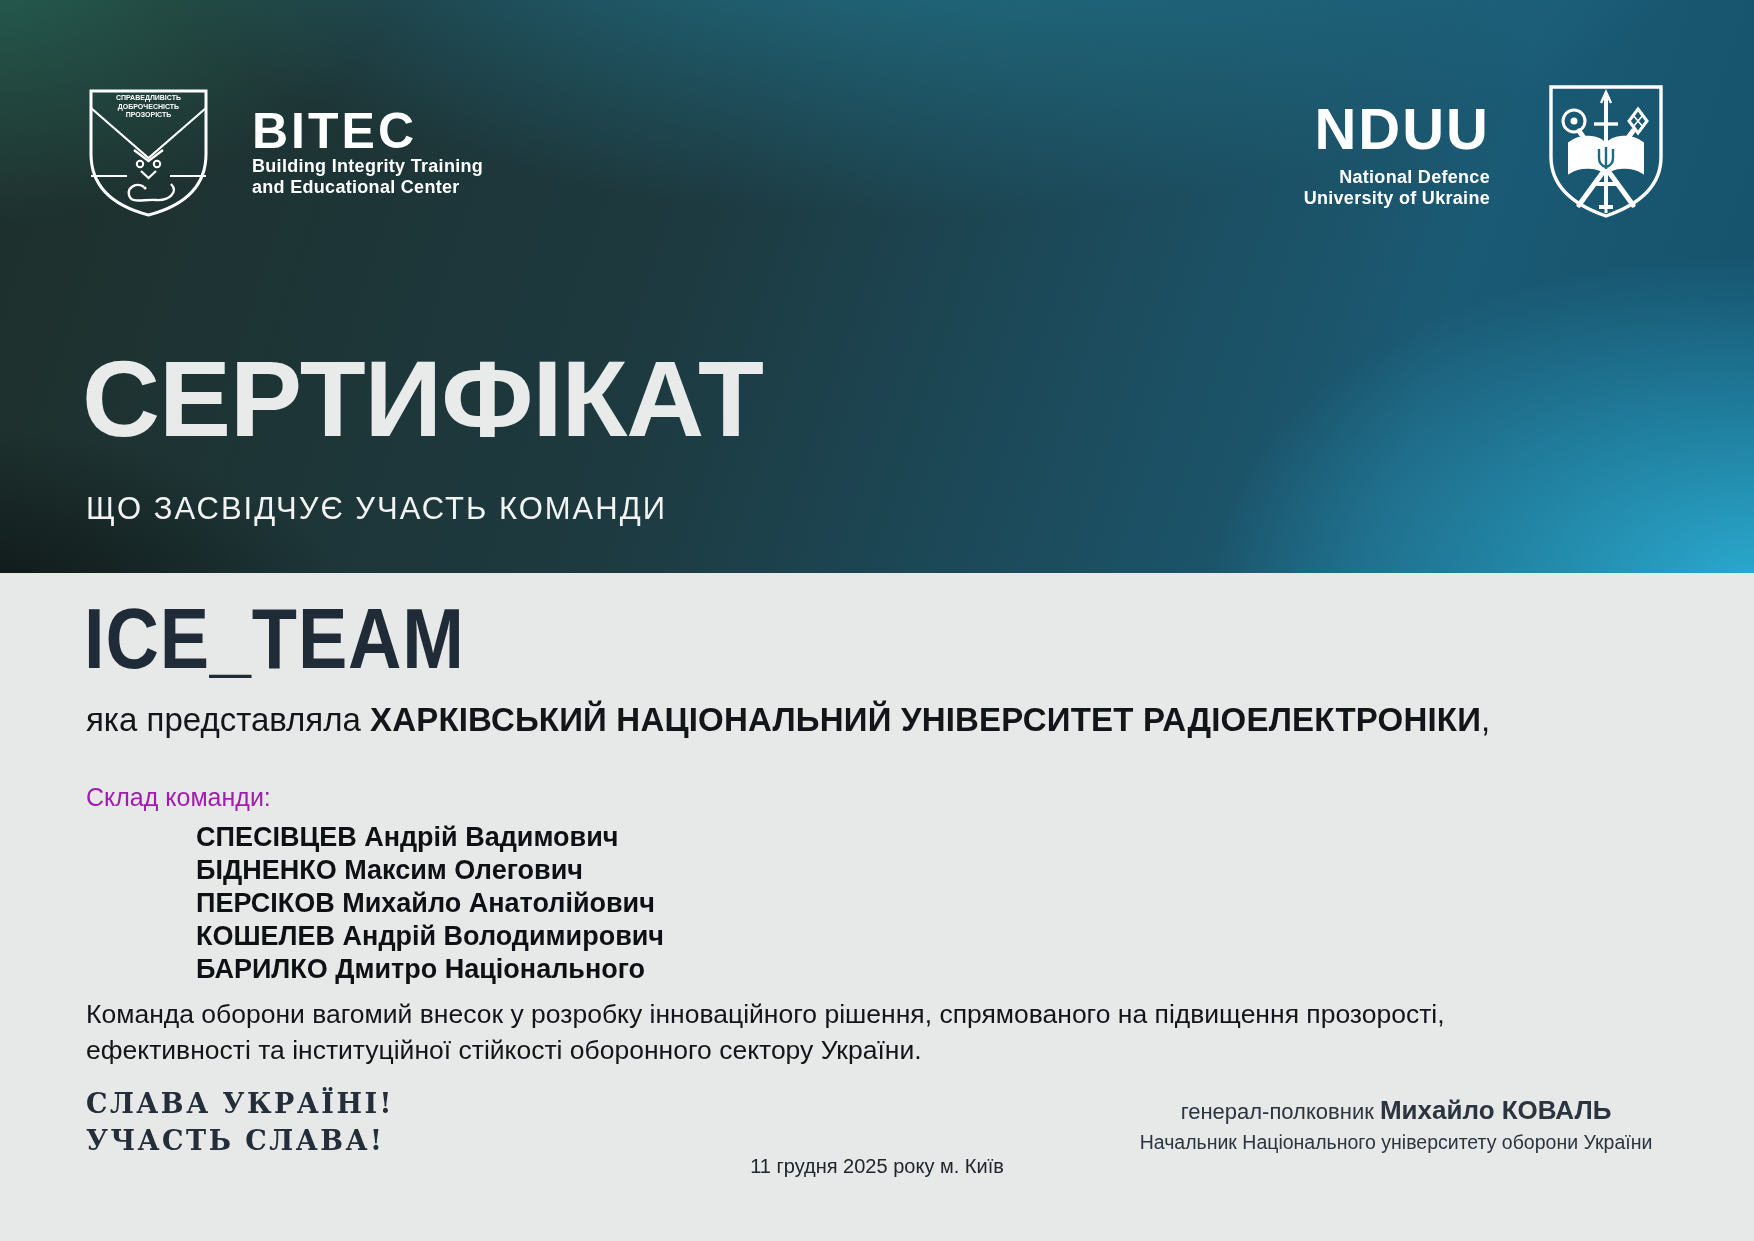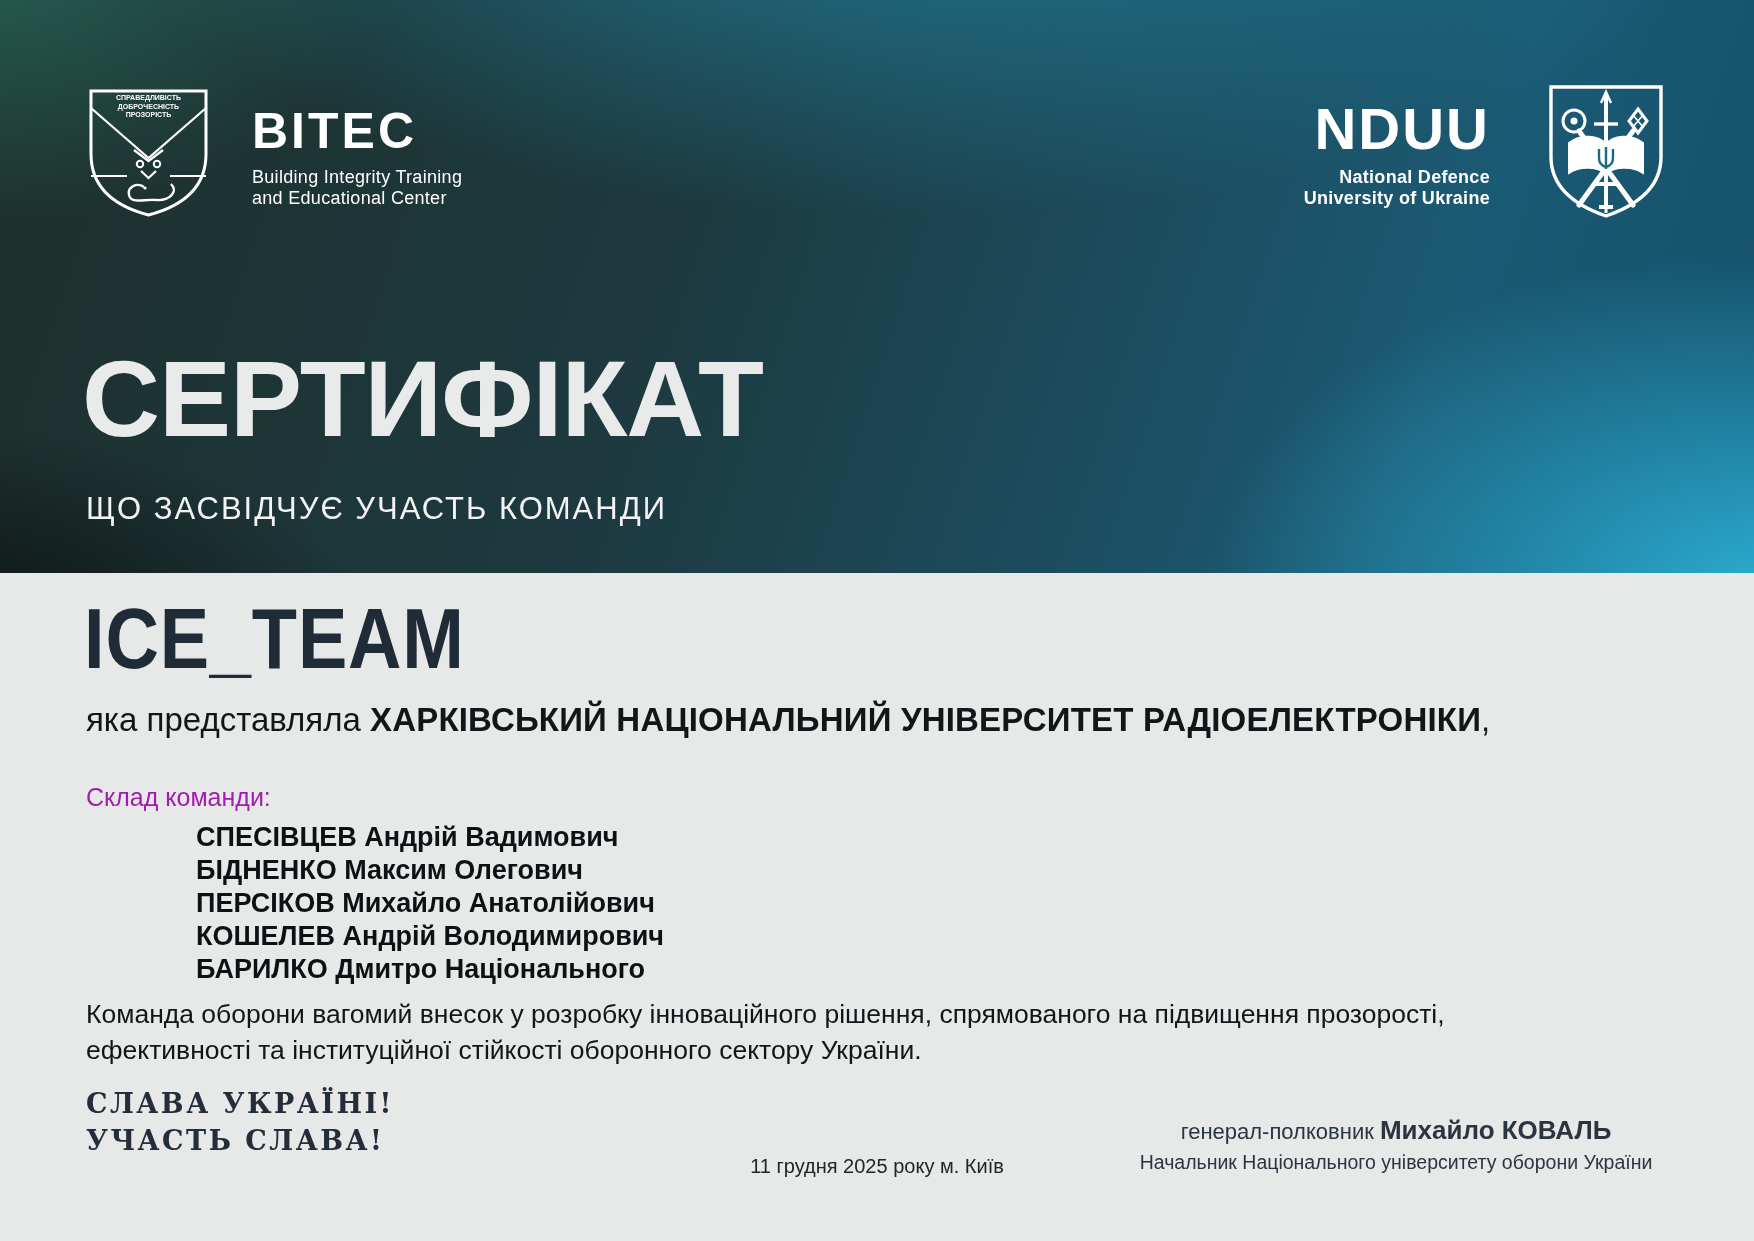--- a/index.html
+++ b/index.html
@@ -14,21 +14,21 @@
     background:
       radial-gradient(ellipse 52% 95% at 101% 103%, rgba(44,178,216,.95) 0%, rgba(44,178,216,0) 62%),
       radial-gradient(ellipse 45% 65% at -4% 110%, rgba(8,13,12,.85) 0%, rgba(8,13,12,0) 55%),
       radial-gradient(ellipse 42% 85% at -2% -12%, rgba(40,110,94,.85) 0%, rgba(40,110,94,0) 60%),
       radial-gradient(ellipse 72% 95% at 52% -25%, rgba(33,126,153,.92) 0%, rgba(33,126,153,0) 66%),
       linear-gradient(108deg,#1e2f2b 0%,#1d3a40 40%,#1b5a74 80%,#14506a 100%);
   }
   .bitec-logo{position:absolute;left:87px;top:88px;width:123px;height:130px;}
   .bitec-text{position:absolute;left:252px;top:106px;color:#fff;}
   .bitec-abbr{font-size:50px;font-weight:bold;letter-spacing:3px;line-height:1;}
-  .bitec-tag{margin-top:11px;font-size:18px;font-weight:normal;line-height:21px;letter-spacing:.3px;}
+  .bitec-tag{font-size:18px;font-weight:bold;line-height:21px;letter-spacing:.3px;}
   .nduu-text{position:absolute;left:1150px;top:100px;width:340px;text-align:right;color:#fff;}
   .nduu-abbr{font-size:58px;font-weight:bold;letter-spacing:2px;line-height:1;}
   .nduu-tag{margin-top:9px;font-size:18px;font-weight:bold;line-height:21px;letter-spacing:.3px;}
   .nduu-emblem{position:absolute;left:1547px;top:83px;width:118px;height:137px;}
   .hero-title{
     position:absolute;left:82px;top:345px;font-size:108px;font-weight:bold;
     letter-spacing:-1px;line-height:1;color:#e9eaea;white-space:nowrap;
   }
   .hero-subtitle{
     position:absolute;left:86px;top:491px;font-size:31px;font-weight:400;
@@ -44,21 +44,21 @@
   }
   .lede{position:absolute;left:86px;top:128px;font-size:33px;line-height:37px;color:#131619;}
   .lede strong{letter-spacing:.2px;}
   .members-label{position:absolute;left:86px;top:210px;font-size:25px;color:#a21caf;}
   .members{position:absolute;left:196px;top:248px;font-size:27px;font-weight:bold;line-height:33px;color:#0e1113;}
   .closing{position:absolute;left:86px;top:423px;font-size:26.5px;line-height:36px;color:#131619;}
   .slogan{
     position:absolute;left:86px;top:512px;font-family:"DejaVu Serif",serif;font-weight:bold;
     font-size:27px;line-height:37px;letter-spacing:2.5px;color:#232e3a;white-space:nowrap;
   }
-  .signature{position:absolute;left:1066px;top:542px;width:660px;text-align:center;color:#2b3540;}
+  .signature{position:absolute;left:1066px;top:522px;width:660px;text-align:center;color:#2b3540;}
   .sign-line1{font-size:22px;white-space:nowrap;}
   .sign-line1 strong{font-size:26px;}
   .sign-line2{margin-top:5px;font-size:19.5px;white-space:nowrap;}
   .date{position:absolute;left:0;top:582px;width:100%;text-align:center;font-size:20px;color:#20262b;}
 </style>
 </head>
 <body>
 
 <div class="page">
 

